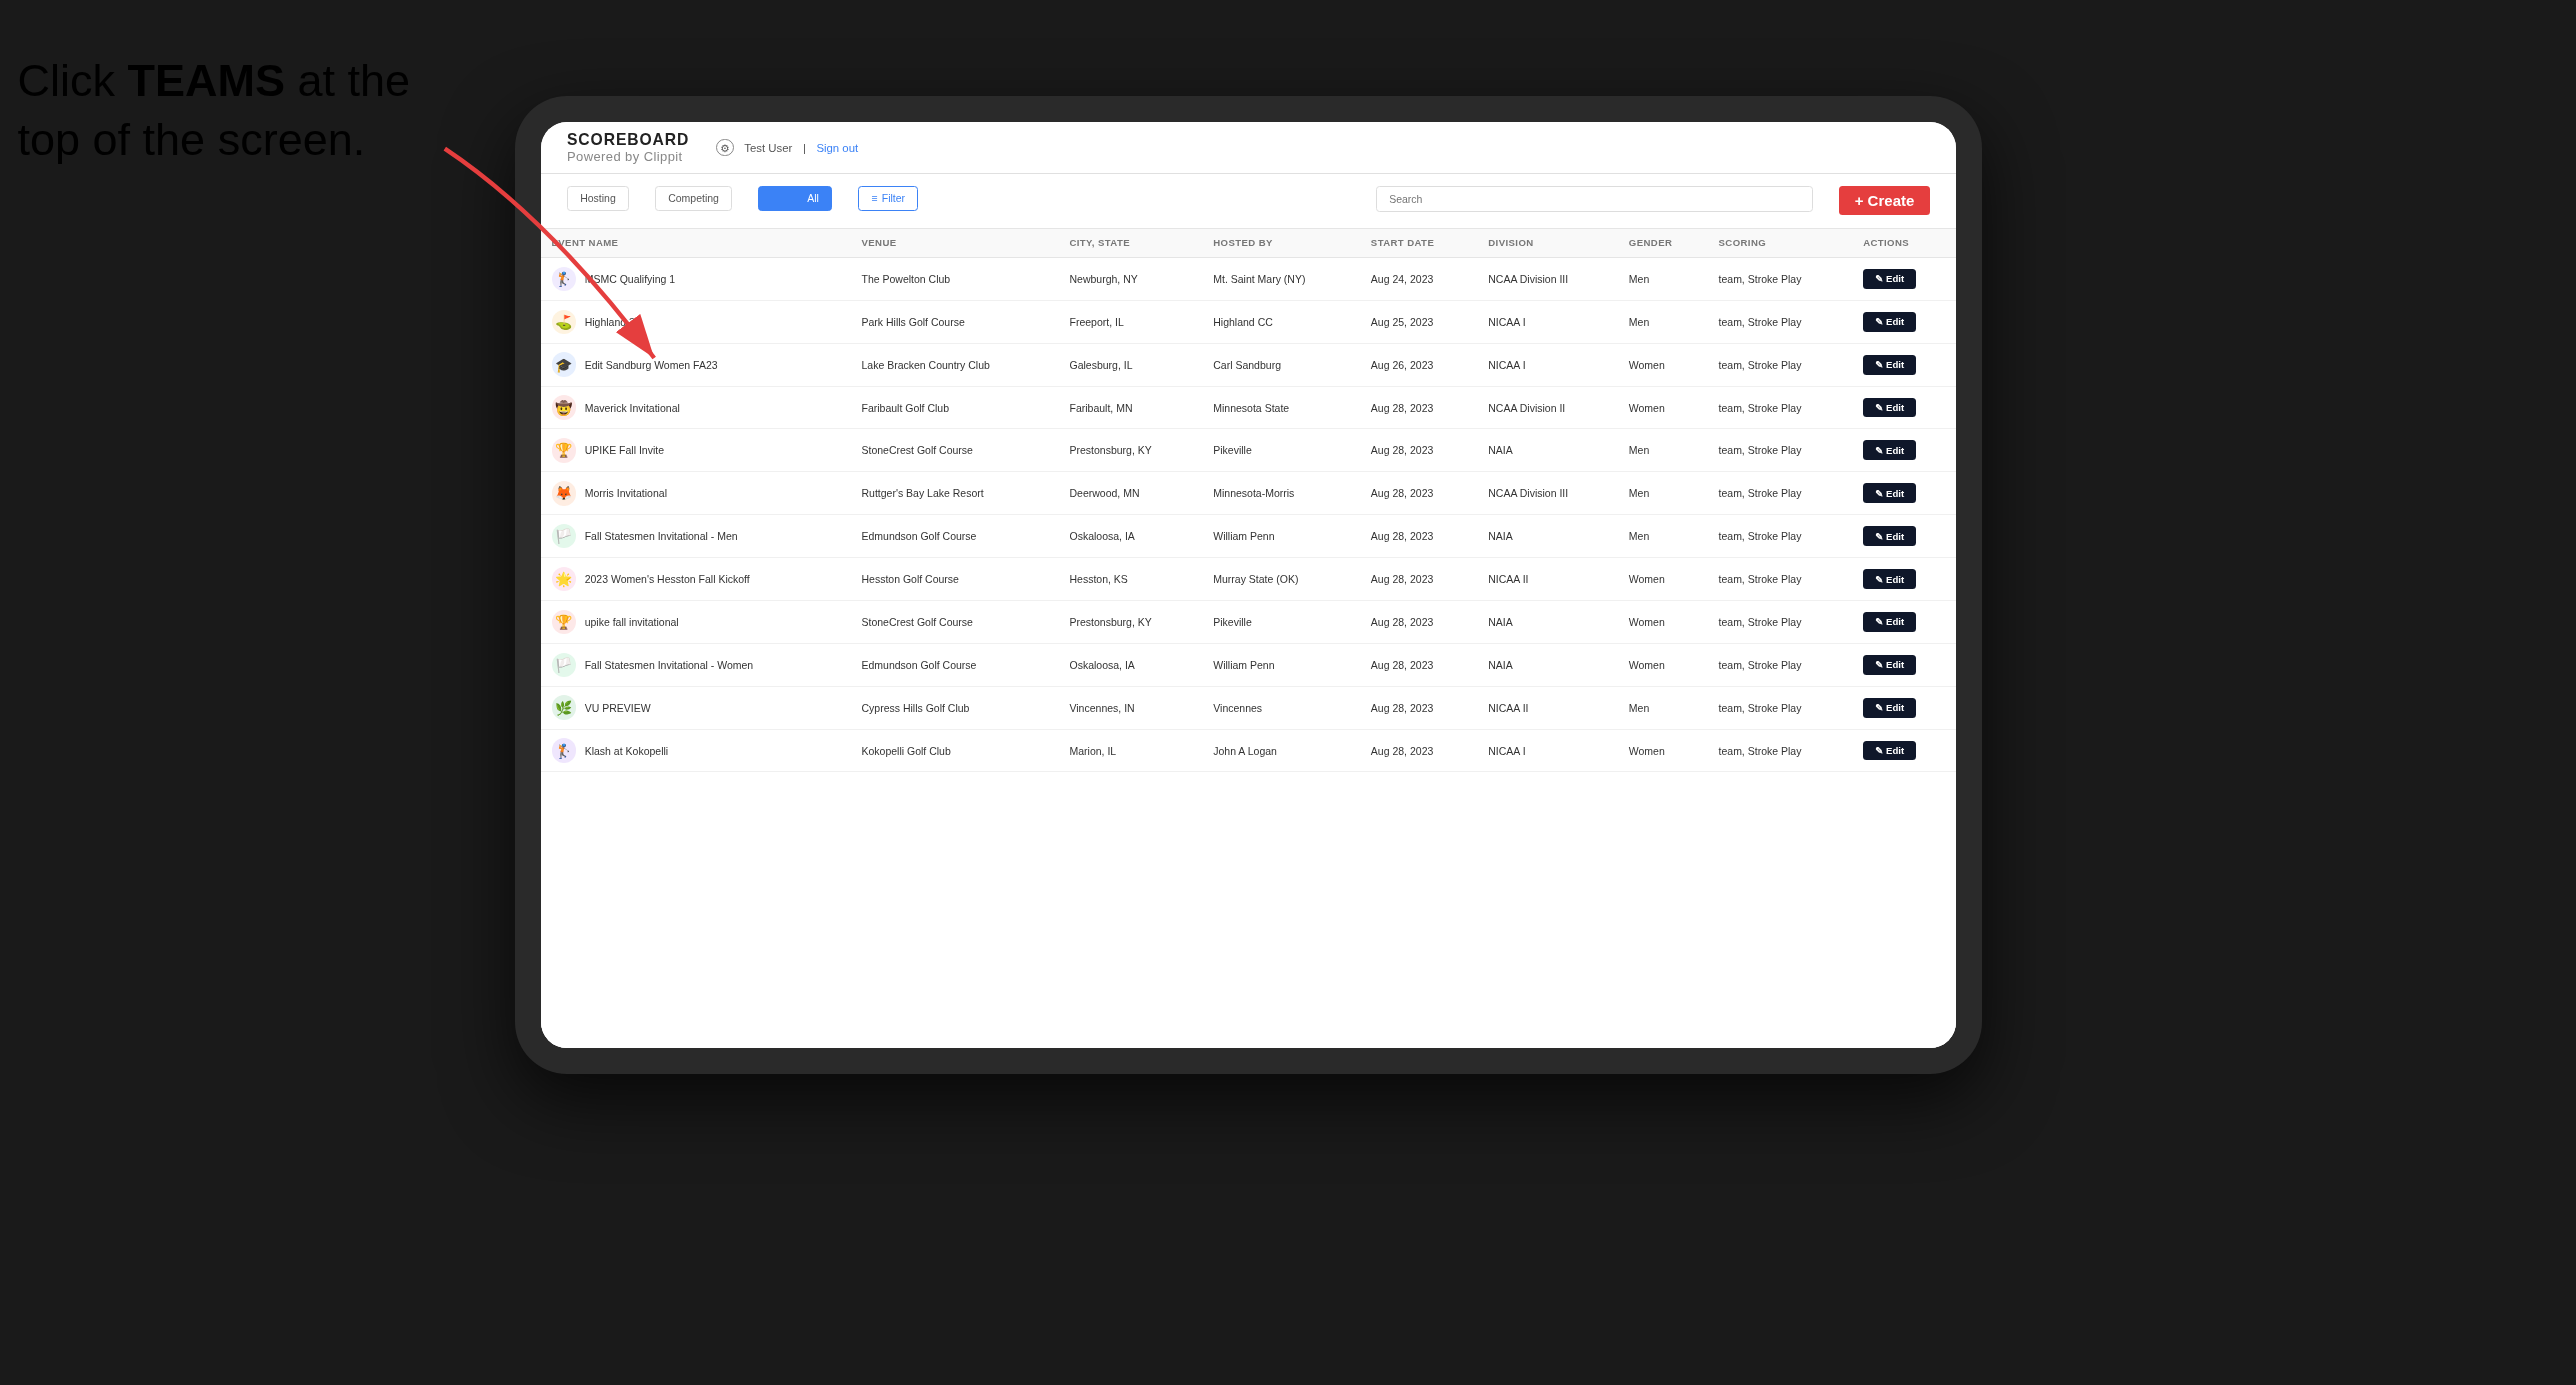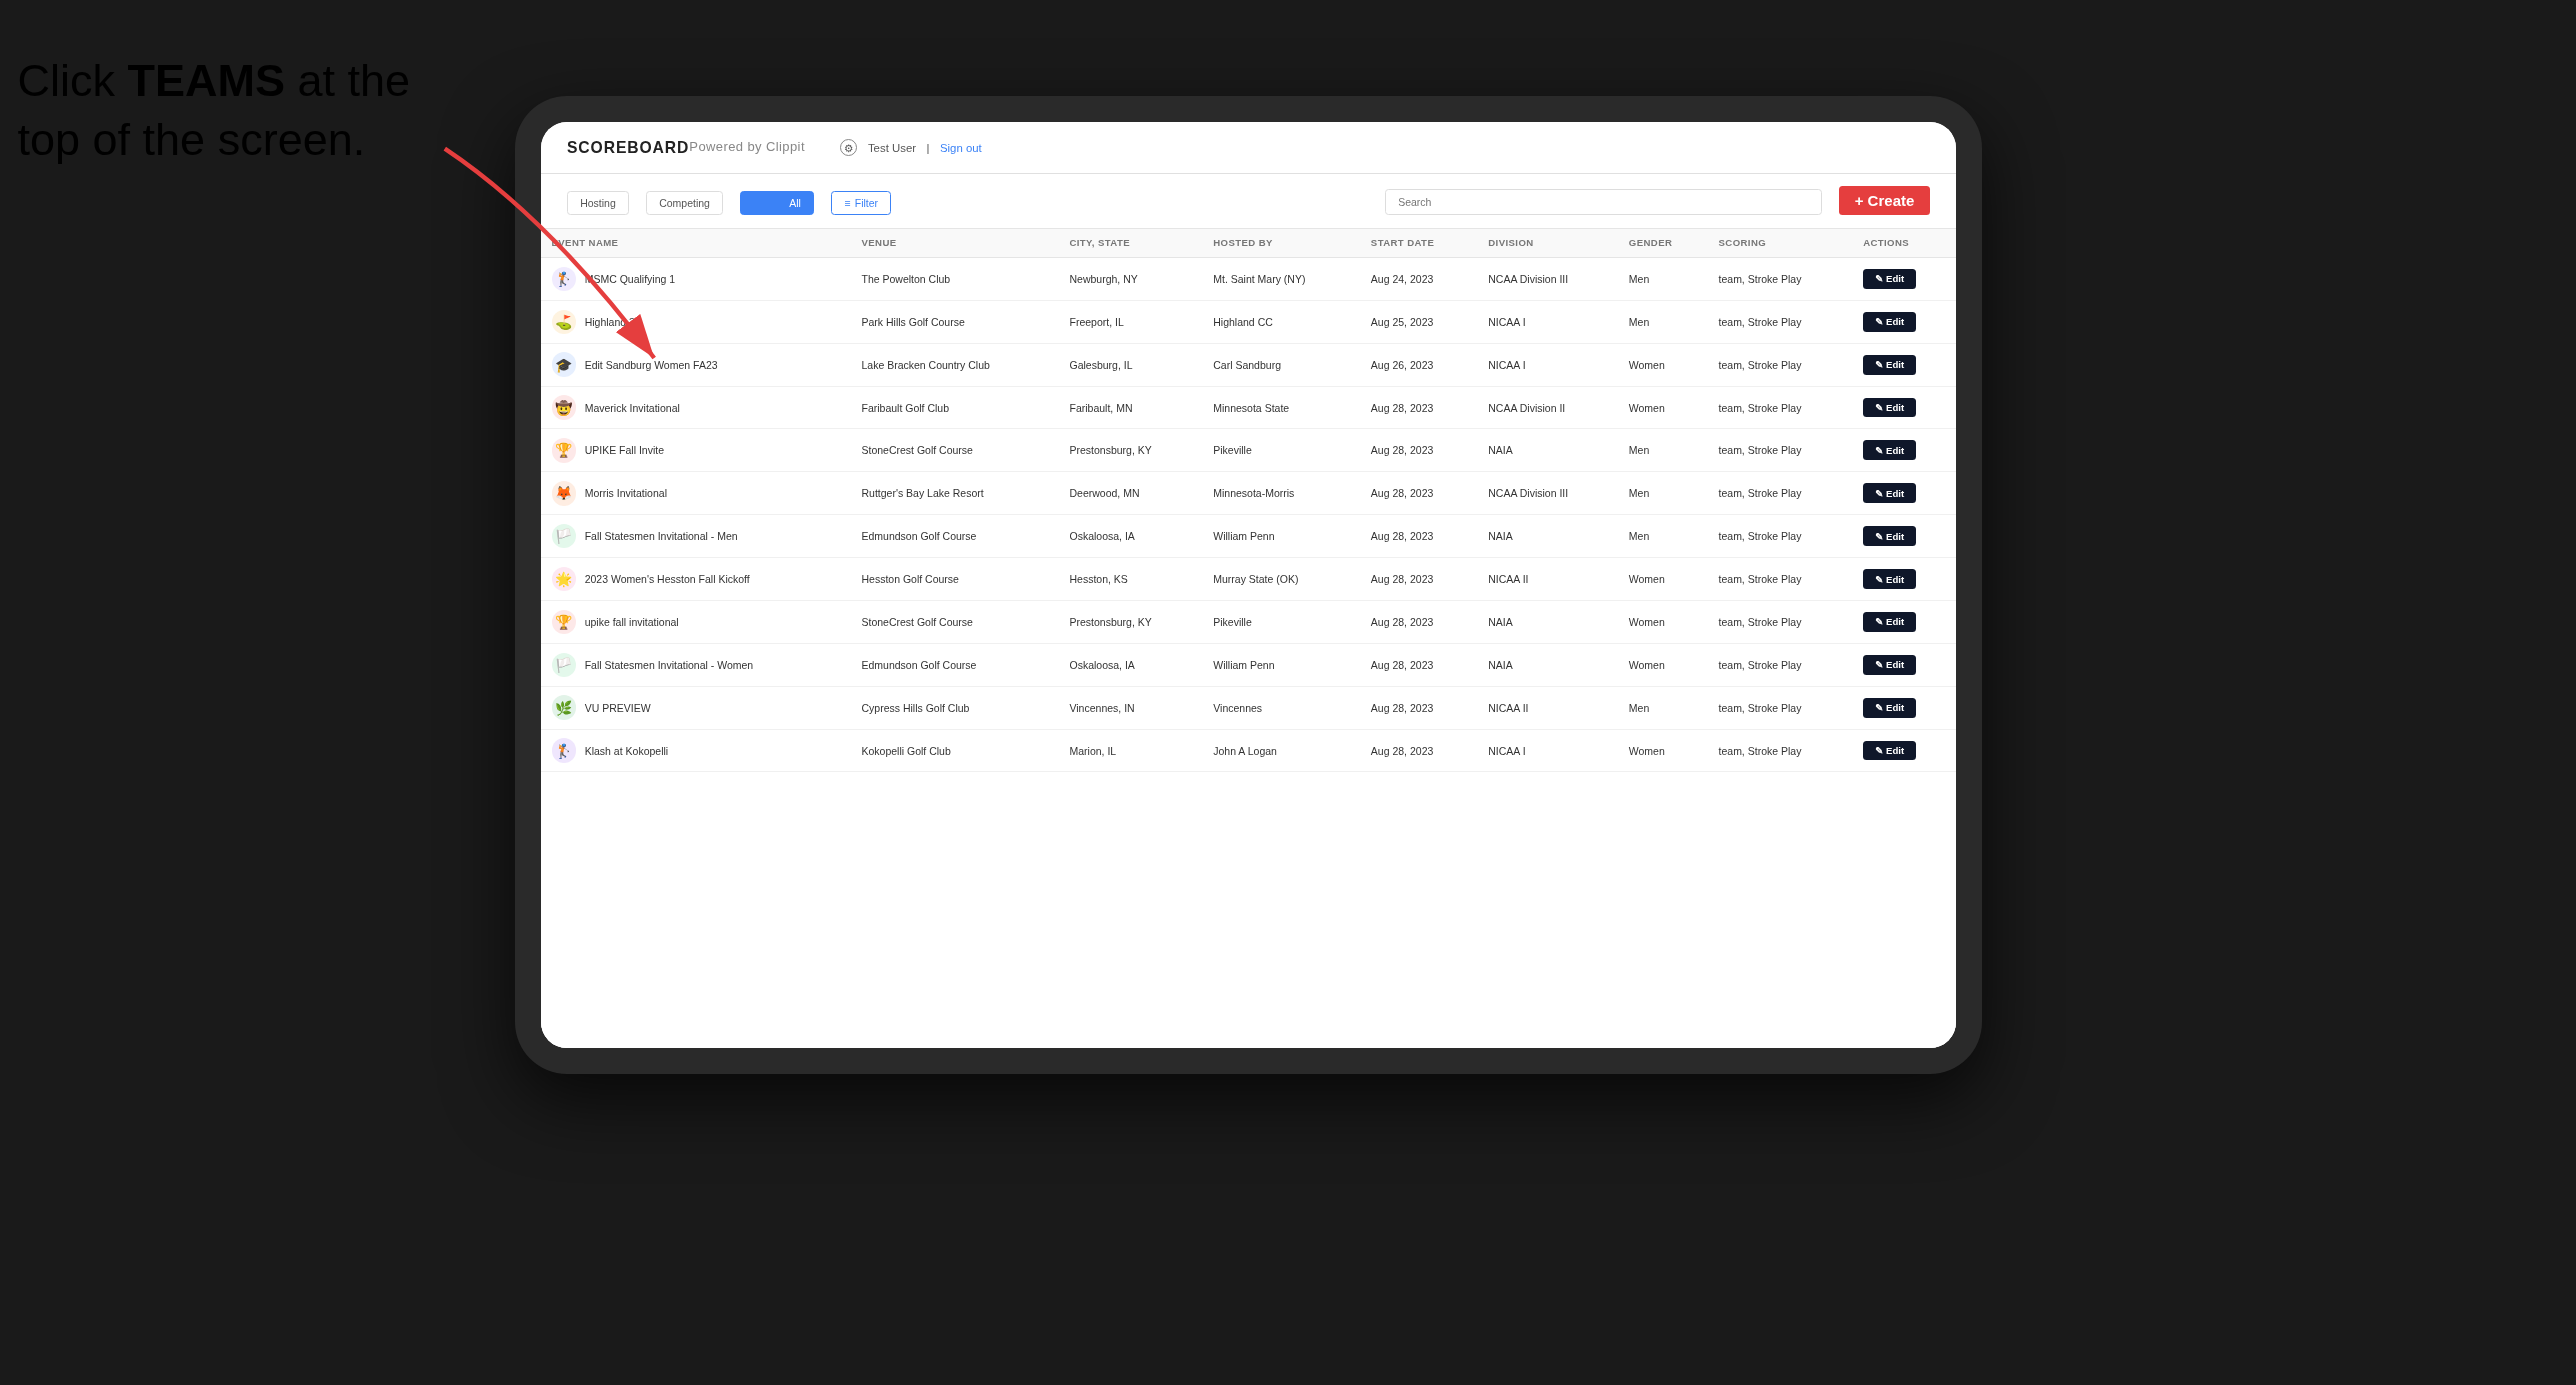--- a/index.html
+++ b/index.html
@@ -66,22 +66,22 @@
       border-bottom: 0.9px solid #e0e0e0;
       padding: 0 26px;
       height: 52px;
       display: flex;
       align-items: center;
       flex-shrink: 0;
     }
 
     .logo-area {
       display: flex;
-      flex-direction: row;
-      margin-right: 35px;
+      flex-direction: column;
+      margin-right: 27px;
     }
 
     .logo-title {
       font-size: 15.7px;
       font-weight: 900;
       letter-spacing: 0.9px;
       color: #222;
     }
 
     .logo-sub {
@@ -142,22 +142,22 @@
       display: flex;
       flex-direction: column;
       background: #f8f8f8;
     }
 
     
     .toolbar {
       background: #fff;
       padding: 12.2px 26px;
       display: flex;
-      align-items: flex-end;
-      gap: 17px;
+      align-items: flex-start;
+      gap: 26px;
       border-bottom: 0.9px solid #e5e5e5;
       flex-shrink: 0;
     }
 
     .filter-btn {
       padding: 5.2px 12.2px;
       border-radius: 3.5px;
       border: 0.9px solid #ddd;
       background: #fff;
       font-size: 10.5px;

